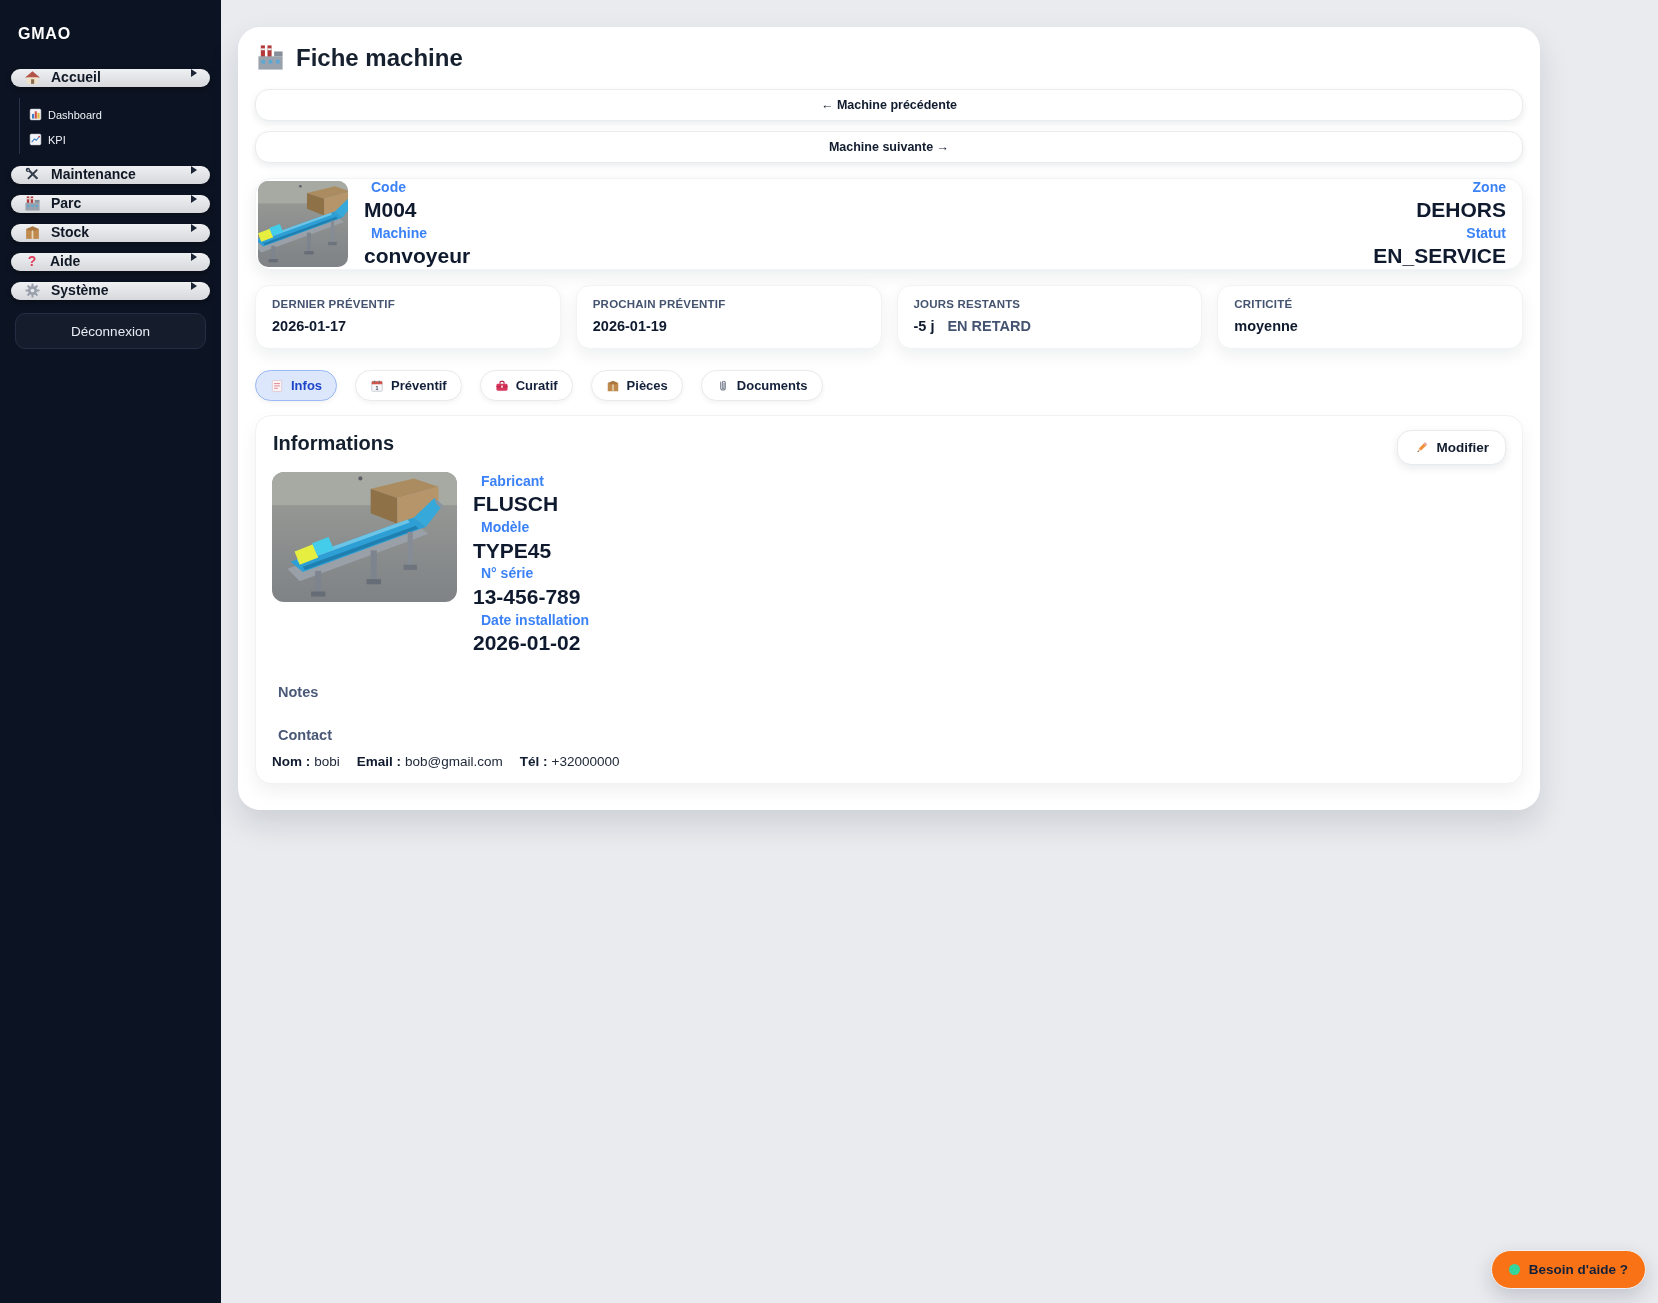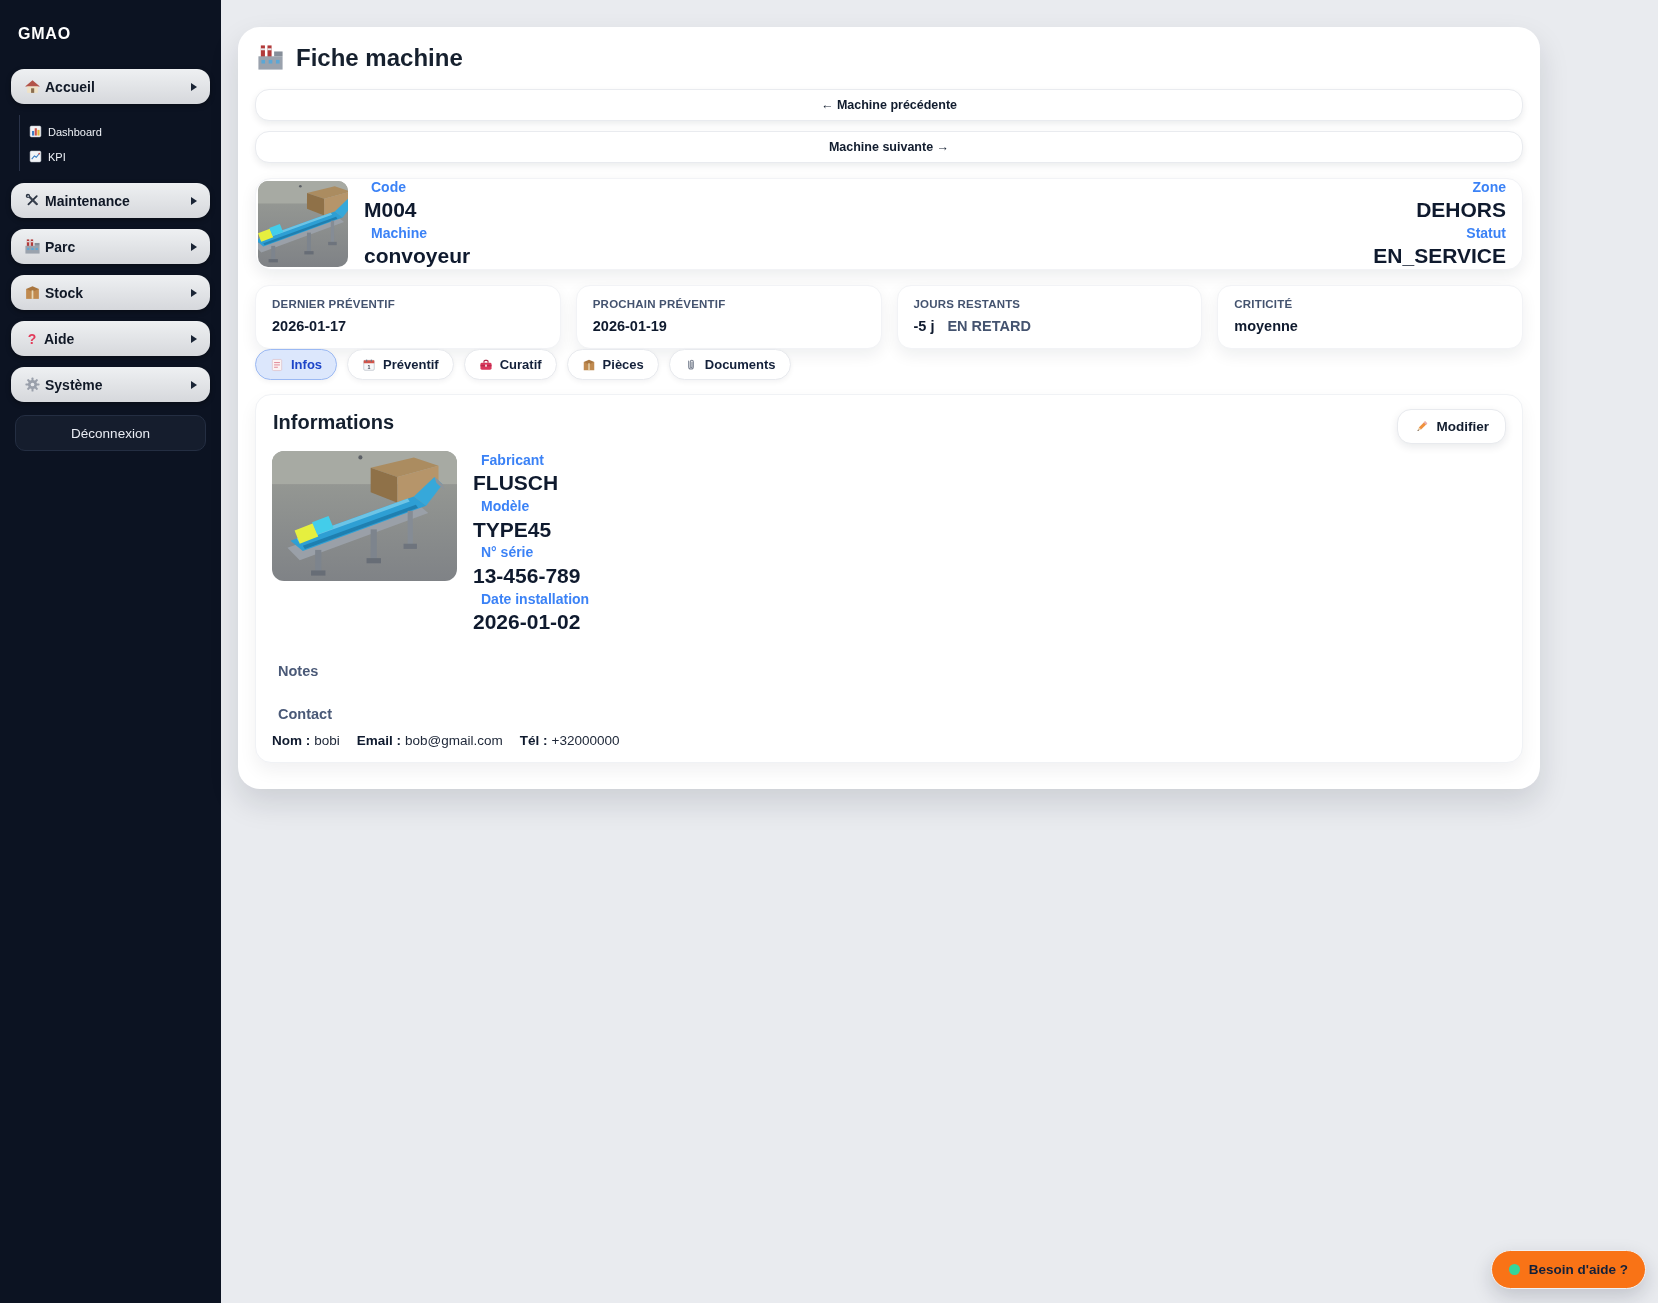--- a/index.html
+++ b/index.html
@@ -16,24 +16,24 @@
     background:#0c1322;
     box-sizing:border-box;
     display:flex;flex-direction:column;
   }
   .brand{
     color:#ffffff;font-weight:bold;font-size:16px;letter-spacing:.8px;
     padding:25px 0 0 18px;
   }
   .nav{margin-top:26px;}
   .side-pill{
-    margin:0 11px 11px 11px;height:35px;
+    margin:0 11px 11px 11px;height:18px;
     background:linear-gradient(180deg,#eef0f2 0%,#d6d8dc 100%);
     border-radius:13px;
-    display:flex;align-items:center;gap:4px;
+    display:flex;align-items:flex-start;gap:10px;
     padding:0 13px;box-sizing:border-box;
     font-weight:bold;font-size:14px;color:#101826;
     box-shadow:0 2px 5px rgba(0,0,0,.35);
     cursor:pointer;
   }
   .side-pill .chev{margin-left:auto;}
   .chev{
     width:0;height:0;
     border-top:4px solid transparent;border-bottom:4px solid transparent;
     border-left:6px solid #1a2435;
@@ -95,21 +95,21 @@
   .stats{display:flex;gap:15px;margin-top:15px;}
   .stat{
     flex:1;background:#fff;border:1px solid #f2f3f6;border-radius:14px;
     box-shadow:0 6px 16px rgba(15,23,42,.07);
     padding:12px 16px 14px 16px;
   }
   .stat .slab{font-size:11.5px;font-weight:bold;color:#44536f;letter-spacing:.2px;}
   .stat .sval{margin-top:8px;font-size:14.5px;font-weight:bold;color:#0f1a2e;}
   .stat .sextra{margin-left:13px;color:#44536f;}
   
-  .tabs{display:flex;gap:10px;}
+  .tabs{display:flex;gap:18px;margin-top:21px;}
   .tab{
     display:flex;align-items:center;gap:7px;
     padding:7px 14px;border-radius:999px;
     background:#fff;border:1px solid #e8eaee;
     font-size:13px;font-weight:bold;color:#13203a;
     box-shadow:0 2px 5px rgba(15,23,42,.05);cursor:pointer;
   }
   .tab.active{background:#dce7fc;border-color:#9bb9f3;color:#1d45c8;}
   
   .infocard{

